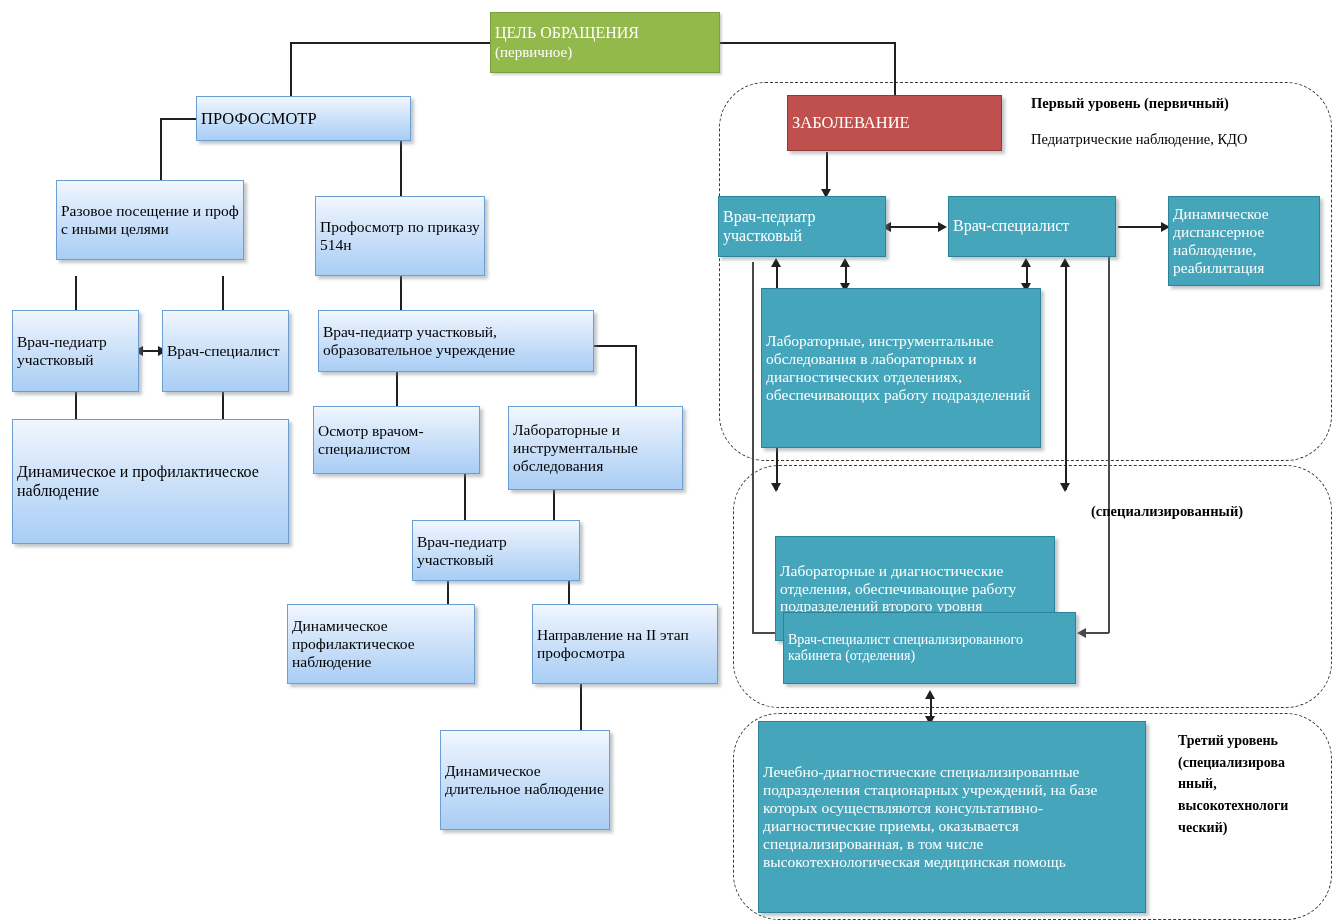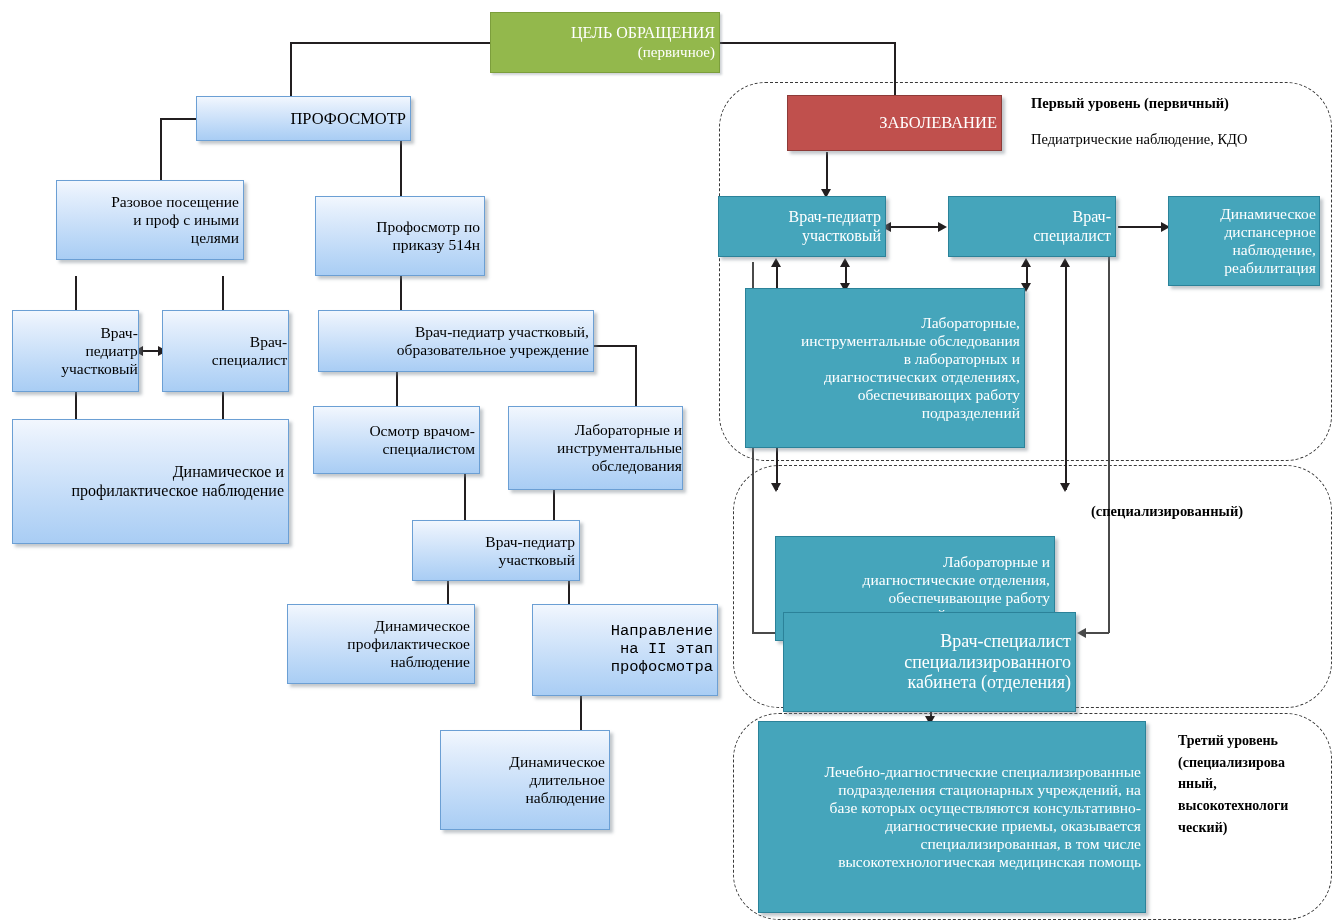--- a/index.html
+++ b/index.html
@@ -16,24 +16,23 @@
     font-family: "Liberation Serif", "DejaVu Serif", serif;
     overflow: hidden;
   }
   
   .box {
     position: absolute;
     box-sizing: border-box;
     display: flex;
     align-items: center;
     justify-content: center;
-    text-align: right;
+    text-align: left;
     line-height: 1.16;
     z-index: 5;
-    padding-left: 48px;
   }
   .box .txt { display: block; width: 100%; padding: 0 4px; }
 
   
   .box.blue {
     background: linear-gradient(to bottom, #f2f7fe 0%, #e3eefc 18%, #bcd8f7 72%, #a9cdf4 100%);
     border: 1px solid #6b9fd4;
     color: #000000;
     box-shadow: 3px 3px 3px rgba(120,130,140,0.45);
   }
@@ -247,21 +246,21 @@
   </div>
 
   <div class="box blue" style="left:412px; top:520px; width:168px; height:61px; font-size:15.5px;">
     <span class="txt">Врач-педиатр участковый</span>
   </div>
 
   <div class="box blue" style="left:287px; top:604px; width:188px; height:80px; font-size:15.5px;">
     <span class="txt">Динамическое профилактическое наблюдение</span>
   </div>
 
-  <div class="box blue" style="left:532px; top:604px; width:186px; height:92px; font-size:15.5px;font-family:Liberation Mono, monospace;">
+  <div class="box blue" style="left:532px; top:604px; width:186px; height:80px; font-size:15.5px;">
     <span class="txt">Направление на II этап профосмотра</span>
   </div>
 
   <div class="box blue" style="left:440px; top:730px; width:170px; height:100px; font-size:15.5px;">
     <span class="txt">Динамическое длительное наблюдение</span>
   </div>
 
   <div class="box red" style="left:787px; top:95px; width:215px; height:56px; font-size:16.5px;">
     <span class="txt">ЗАБОЛЕВАНИЕ</span>
   </div>
@@ -271,29 +270,29 @@
   </div>
 
   <div class="box teal" style="left:948px; top:196px; width:168px; height:61px; font-size:16px;">
     <span class="txt">Врач-специалист</span>
   </div>
 
   <div class="box teal" style="left:1168px; top:196px; width:152px; height:90px; font-size:15.5px;">
     <span class="txt">Динамическое диспансерное наблюдение, реабилитация</span>
   </div>
 
-  <div class="box teal" style="left:745px; top:288px; width:280px; height:160px; font-size:15.5px;">
+  <div class="box teal" style="left:761px; top:288px; width:280px; height:160px; font-size:15.5px;">
     <span class="txt">Лабораторные, инструментальные обследования в лабораторных и диагностических отделениях, обеспечивающих работу подразделений</span>
   </div>
 
   <div class="box teal" style="left:775px; top:490px; width:280px; height:105px; font-size:15.5px;margin-top:46px;">
     <span class="txt">Лабораторные и диагностические отделения, обеспечивающие работу подразделений второго уровня</span>
   </div>
 
-  <div class="box teal" style="left:783px; top:612px; width:293px; height:100px; font-size:18px;">
+  <div class="box teal" style="left:783px; top:612px; width:293px; height:72px; font-size:14px;">
     <span class="txt">Врач-специалист специализированного кабинета (отделения)</span>
   </div>
 
   <div class="box teal" style="left:758px; top:721px; width:388px; height:192px; font-size:15.5px;">
     <span class="txt">Лечебно-диагностические специализированные подразделения стационарных учреждений, на базе которых осуществляются консультативно-диагностические приемы, оказывается специализированная, в том числе высокотехнологическая медицинская помощь</span>
   </div>
 
 </div>
 
 </body></html>

